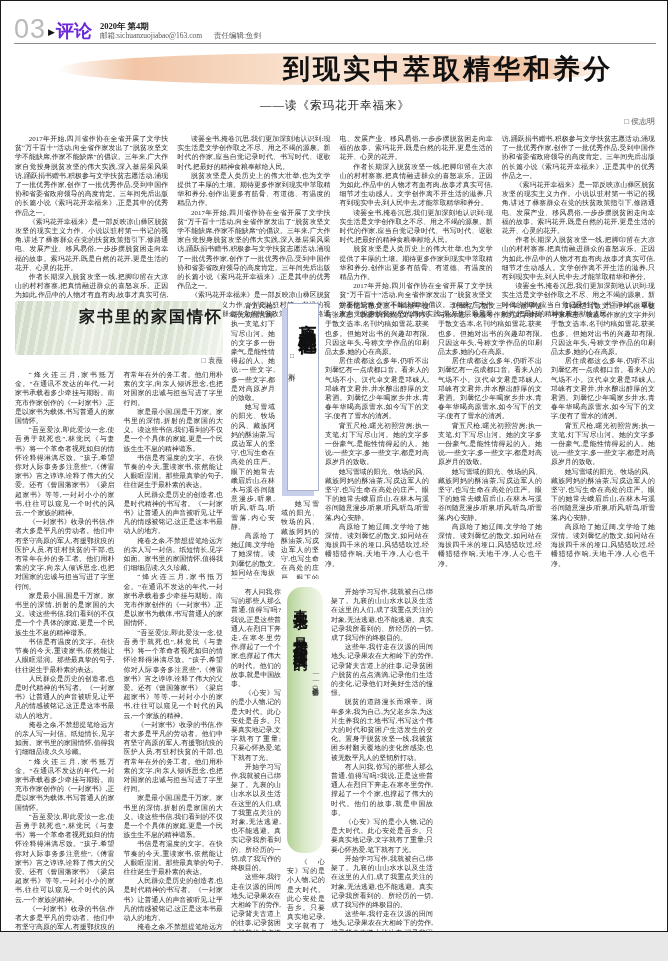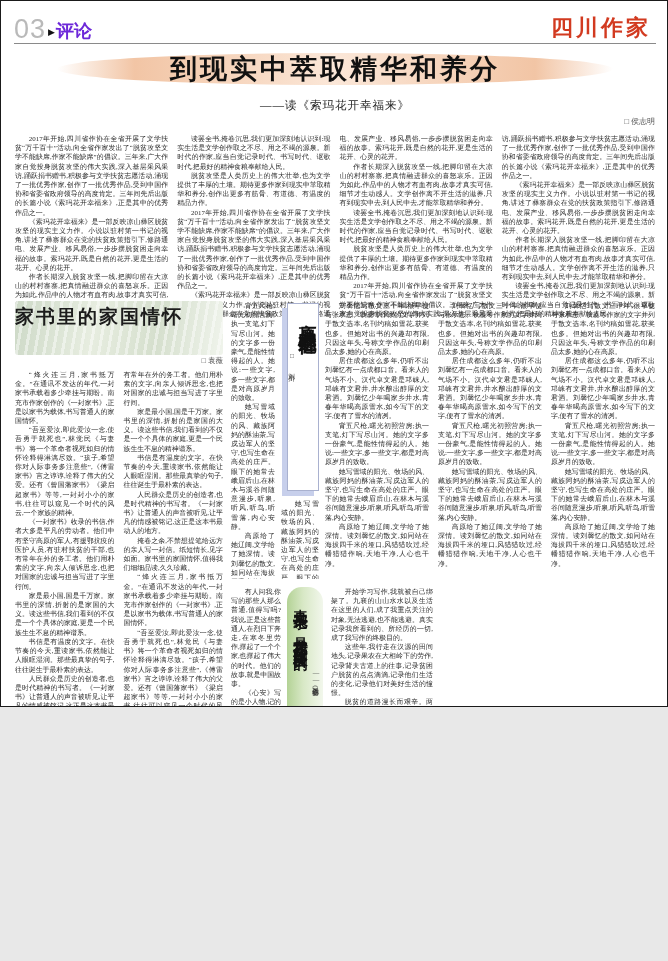--- a/index.html
+++ b/index.html
@@ -1,53 +1,53 @@
 <!DOCTYPE html>
 <html><head>
 <meta charset="utf-8">
 <style>
   html,body{margin:0;padding:0;background:#e8e8e8;}
   .page{
-    position:relative; width:668px; height:707px; background:#fff;
+    position:relative; width:668px; height:932px; background:#fff;
     border:1px solid #1a1a1a; box-sizing:border-box; overflow:hidden;
     font-family:"Liberation Serif","DejaVu Serif",serif; color:#222;
   }
   
   .header{position:absolute; left:13px; top:11px; width:642px; height:31px;
     border-bottom:1px solid #8a8a8a; display:flex; align-items:flex-end;}
   .pagenum{font-family:"Liberation Sans","DejaVu Sans",sans-serif;
     font-size:27px; line-height:27px; color:#b9b9b9; font-weight:400; letter-spacing:1px;}
   .tri{font-size:9px; color:#111; margin:0 1px 6px 2px;}
   .sectitle{font-size:18px; font-weight:bold; color:#6d28d9; line-height:20px; margin-bottom:2px;
     font-family:"Liberation Sans","DejaVu Sans",sans-serif;}
   .issueblock{margin-left:8px; margin-bottom:2px;}
   .issue{font-size:8.5px; font-weight:bold; color:#222; line-height:10px;}
   .contact{font-size:7.5px; color:#555; line-height:10px;}
   .contact span{margin-right:10px;}
   .masthead{position:absolute; right:16px; top:15px; font-size:22px; font-weight:bold;
     letter-spacing:3px; line-height:24px; background:#fff; padding-left:8px;}
   
   .top-article{position:absolute; left:14px; top:52px; width:640px;}
   .band{position:relative; margin:0 auto; width:556px; height:32px; border-radius:50%;}
-  .headline{position:relative; text-align:center; font-size:27px; font-weight:bold;
+  .headline{position:relative; text-align:right; font-size:27px; font-weight:bold;
     letter-spacing:3px; line-height:32px; color:#111;}
   .subtitle{ text-align:center; font-size:11.5px; color:#222; margin-top:13px; letter-spacing:1px;}
   .byline{ text-align:right; font-size:8px; color:#555; margin-top:3px;}
   .top-body{margin-top:7px; height:188px; column-count:4; column-gap:9px;
     column-fill:auto; overflow:hidden;}
   
   .para{font-size:6.9px; line-height:9.2px; text-align:justify; text-indent:2em;
     margin:0; color:#2a2a2a; word-break:break-all;}
   
   .lower{position:absolute; left:14px; top:300px; width:640px; height:650px;
     display:flex; gap:8px;}
   .left-article{width:208px; flex:none;}
   .jiashu-head{position:relative; height:50px; padding-top:4px;
     border-radius:3px;}
-  .jiashu-title{text-align:left; font-size:19px; font-weight:bold; letter-spacing:2px;
+  .jiashu-title{text-align:right; font-size:16px; font-weight:bold; letter-spacing:2px;
     color:#1c1c1c; line-height:24px;}
   .jiashu-sub{text-align:center; font-size:10.5px; color:#222; line-height:15px;}
   .jiashu-byline{text-align:right; font-size:7.5px; color:#555; height:12px; line-height:12px;}
   .jiashu-body{margin-top:3px; height:578px; column-count:2; column-gap:9px;
     column-fill:auto; overflow:hidden;}
   .right-col{flex:1; display:flex; flex-direction:column;}
   
   .liu-section{height:278px; display:flex; gap:6px;}
   .liu-narrow{width:44px; flex:none; overflow:hidden;}
   .liu-midstack{width:38px; flex:none; display:flex; flex-direction:column;}
@@ -73,22 +73,28 @@
 </style>
 </head>
 <body>
 
 <div class="page">
 
   <div class="header">
     <span class="pagenum">03</span>
     <span class="tri">▶</span>
     <span class="sectitle">评论</span>
+    <span class="issueblock">
+      <div class="issue">2020年 第4期</div>
+      <div class="contact">
+        <span>邮箱:sichuanzuojiabao@163.com</span>
+        <span>责任编辑:鱼剑</span>
+      </div>
+    </span>
   </div>
-  <div class="masthead" style="color:#d23a20;">四川作家</div>
 
   <div class="top-article">
     <div class="band" style="background:linear-gradient(90deg, rgba(244,201,171,0) 0%, #f2c5a5 14%, #fbe7d8 50%, #f2c5a5 86%, rgba(244,201,171,0) 100%);">
       <div class="headline">到现实中萃取精华和养分</div>
     </div>
     <div class="subtitle">——读《索玛花开幸福来》</div>
     <div class="byline">□ 侯志明</div>
     <div class="top-body">
         <p class="para">2017年开始,四川省作协在全省开展了文学扶贫“万千百十”活动,向全省作家发出了“脱贫攻坚文学不能缺席,作家不能缺席”的倡议。三年来,广大作家自觉投身脱贫攻坚的伟大实践,深入基层采风采访,踊跃捐书赠书,积极参与文学扶贫志愿活动,涌现了一批优秀作家,创作了一批优秀作品,受到中国作协和省委省政府领导的高度肯定。三年间先后出版的长篇小说《索玛花开幸福来》,正是其中的优秀作品之一。</p>
         <p class="para">《索玛花开幸福来》是一部反映凉山彝区脱贫攻坚的现实主义力作。小说以驻村第一书记的视角,讲述了彝寨群众在党的扶贫政策指引下,修路通电、发展产业、移风易俗,一步步摆脱贫困走向幸福的故事。索玛花开,既是自然的花开,更是生活的花开、心灵的花开。</p>

